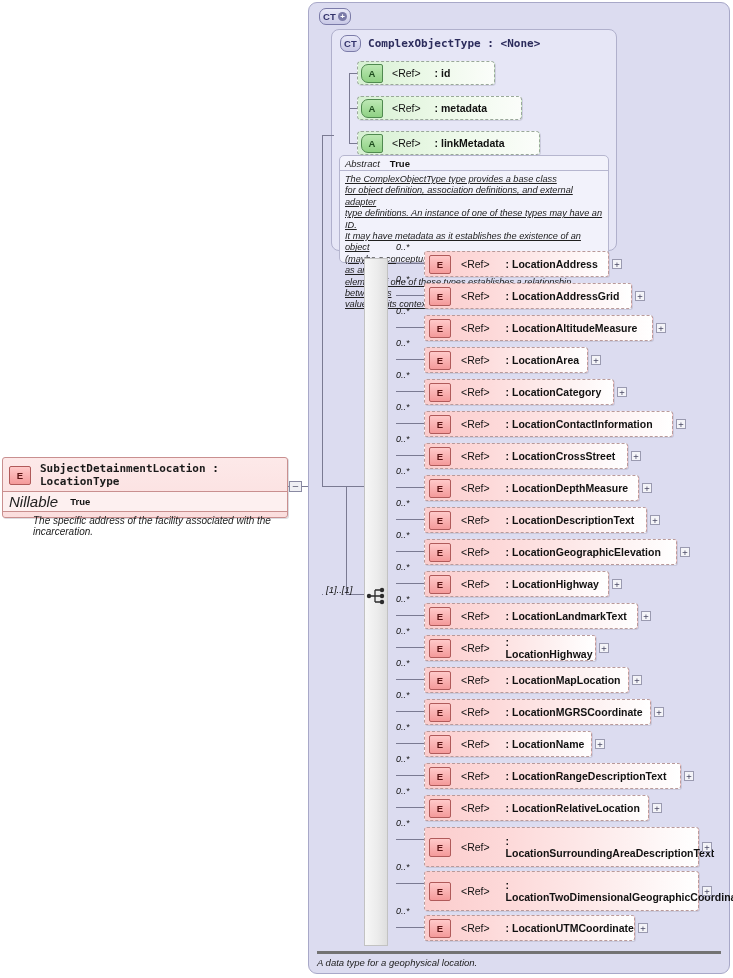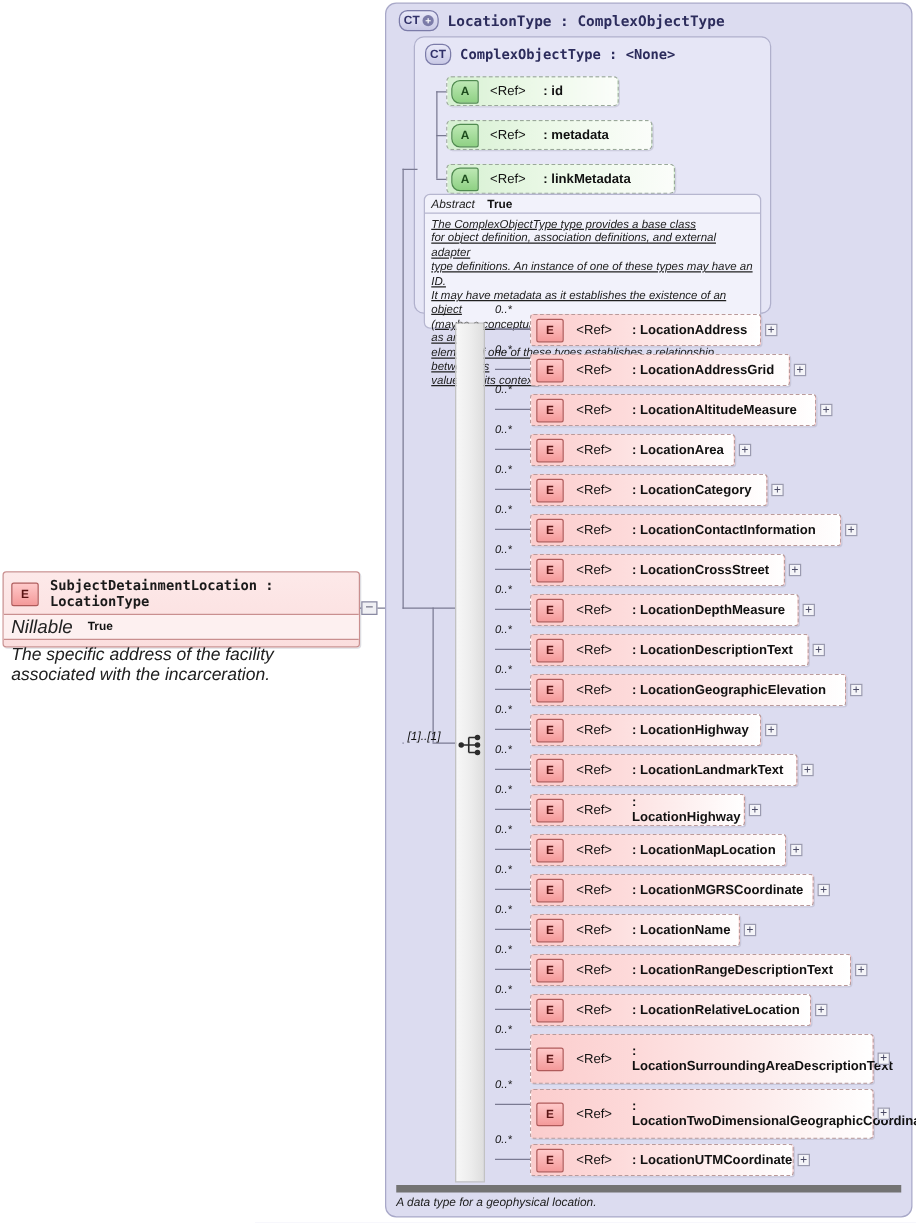--- a/index.html
+++ b/index.html
@@ -155,21 +155,21 @@
     border:1px solid #9a9ab0;background:#f4f4f8;
     box-sizing:border-box;
     font-size:9px;line-height:8px;text-align:center;color:#4a4a66;
     font-family:"DejaVu Sans Mono", monospace;
   }
   .elem-wire{position:absolute;left:0;top:12px;width:28px;height:1px;background:#7a7a92;}
 
   
   #type-footer{
     position:absolute;left:8px;bottom:5px;width:404px;
-    border-top:6px solid #737373;
+    border-top:3px solid #737373;
     padding-top:3px;
     font-style:italic;font-size:9.5px;color:#202020;
   }
 
   
   #src-elem{
     position:absolute;left:2px;top:457px;width:286px;height:61px;
     background:linear-gradient(#fde9e9,#fbdede);
     border:1px solid #c98f8f;
     border-radius:3px;
@@ -180,21 +180,21 @@
   #src-head .ttl{font-size:11px;font-weight:bold;color:#1a1a1a;
     font-family:"DejaVu Sans Mono", monospace;}
   #src-nillable{
     display:flex;align-items:center;gap:12px;
     padding:1px 6px;
     border-top:1px solid #c98f8f;border-bottom:1px solid #c98f8f;
     background:#fdf0f0;
   }
   #src-nillable .k{font-style:italic;font-size:15px;color:#222;}
   #src-nillable .v{font-size:9.5px;font-weight:bold;color:#111;}
-  #src-doc{padding:3px 6px;font-style:italic;font-size:14px;color:#202020;}
+  #src-doc{padding:3px 6px;font-style:italic;font-size:10px;color:#202020;margin-left:24px;}
 
   
   #link-minus{
     position:absolute;left:289px;top:481px;width:13px;height:11px;
     border:1px solid #8a8aa2;background:#f0f0f4;
     box-sizing:border-box;
     font-size:9px;line-height:9px;text-align:center;color:#33334d;
     font-family:"DejaVu Sans Mono", monospace;
   }
 </style>
@@ -217,21 +217,20 @@
 <div id="link-minus">–</div>
 <div class="wire" style="left:302px;top:486px;width:62px;height:1px;"></div>
 
 <div id="type-panel">
 
   <div id="type-title">
     <span class="badge-ct">
       <span>CT</span>
         <span class="plus-glyph">+</span>
     </span>
-    <span class="ttl">LocationType : ComplexObjectType</span>
   </div>
 
   <div id="base-panel">
     <div id="base-title">
       <span class="badge-ct">
         <span>CT</span>
       </span>
       <span class="ttl">ComplexObjectType : &lt;None&gt;</span>
     </div>
 

